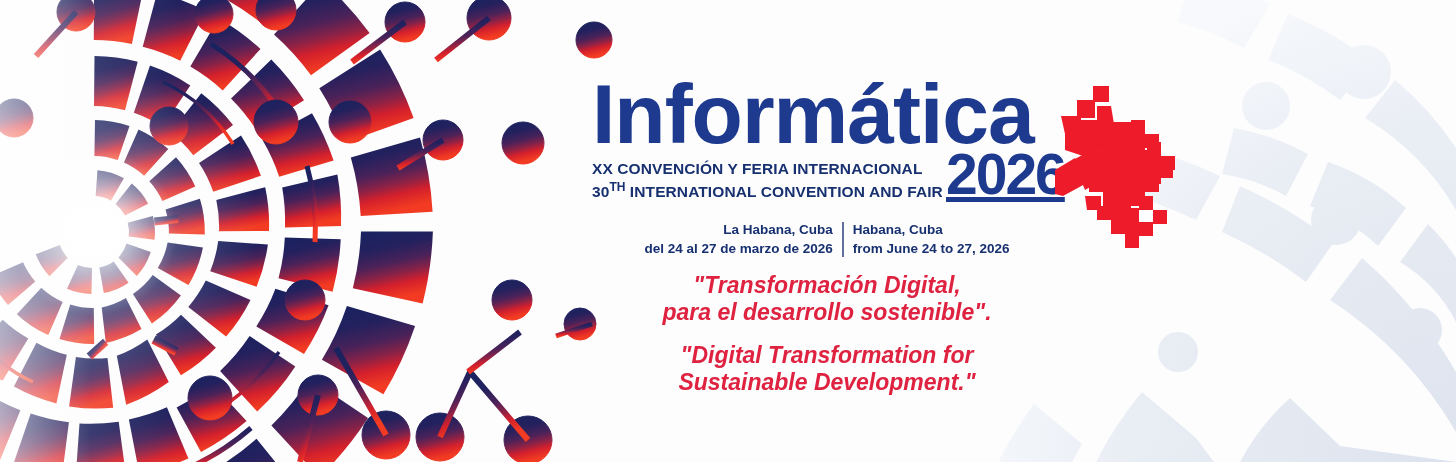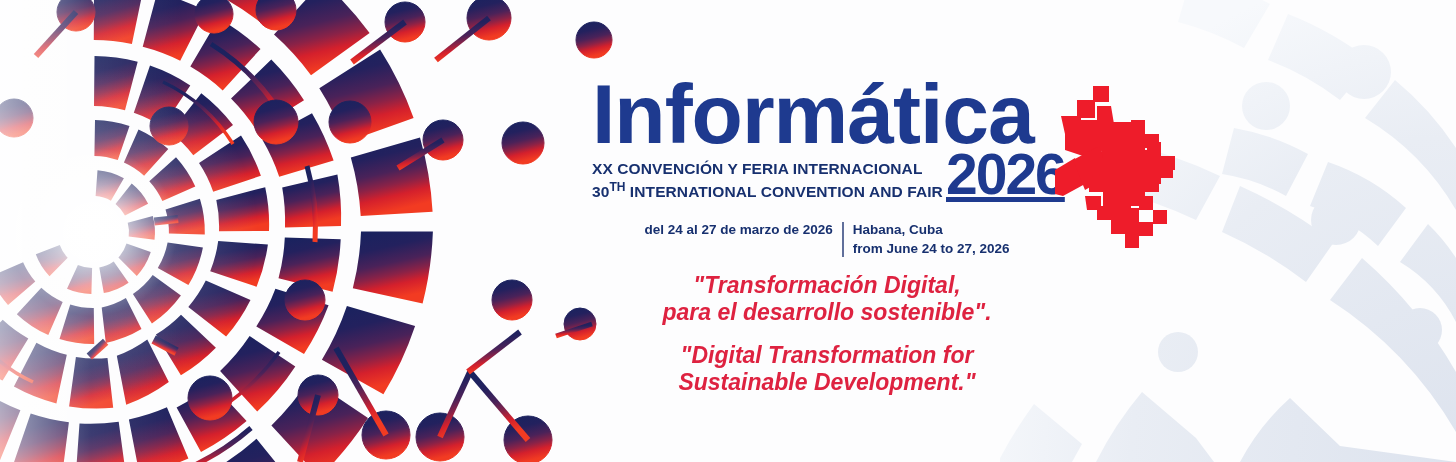--- a/index.html
+++ b/index.html
@@ -300,20 +300,21 @@
 
         <polygon points="56,116 70,116 70,130 84,130 84,144 98,144 98,158 84,158 84,170 70,170 70,156 56,156 56,142 42,142 42,128 56,128"></polygon>
         <polygon points="84,118 98,118 98,132 112,132 112,146 98,146 98,132 84,132"></polygon>
 
         <polygon points="30,118 46,118 46,132 32,132"></polygon>
       </g>
     </svg>
 
     <div class="daterow">
       <div class="es">
+        <div>La Habana, Cuba</div>
         <div>del 24 al 27 de marzo de 2026</div>
       </div>
       <div class="divider"></div>
       <div class="en">
         <div>Habana, Cuba</div>
         <div>from June 24 to 27, 2026</div>
       </div>
     </div>
 
     <div class="tagline" id="tagline-es">"Transformación Digital,

